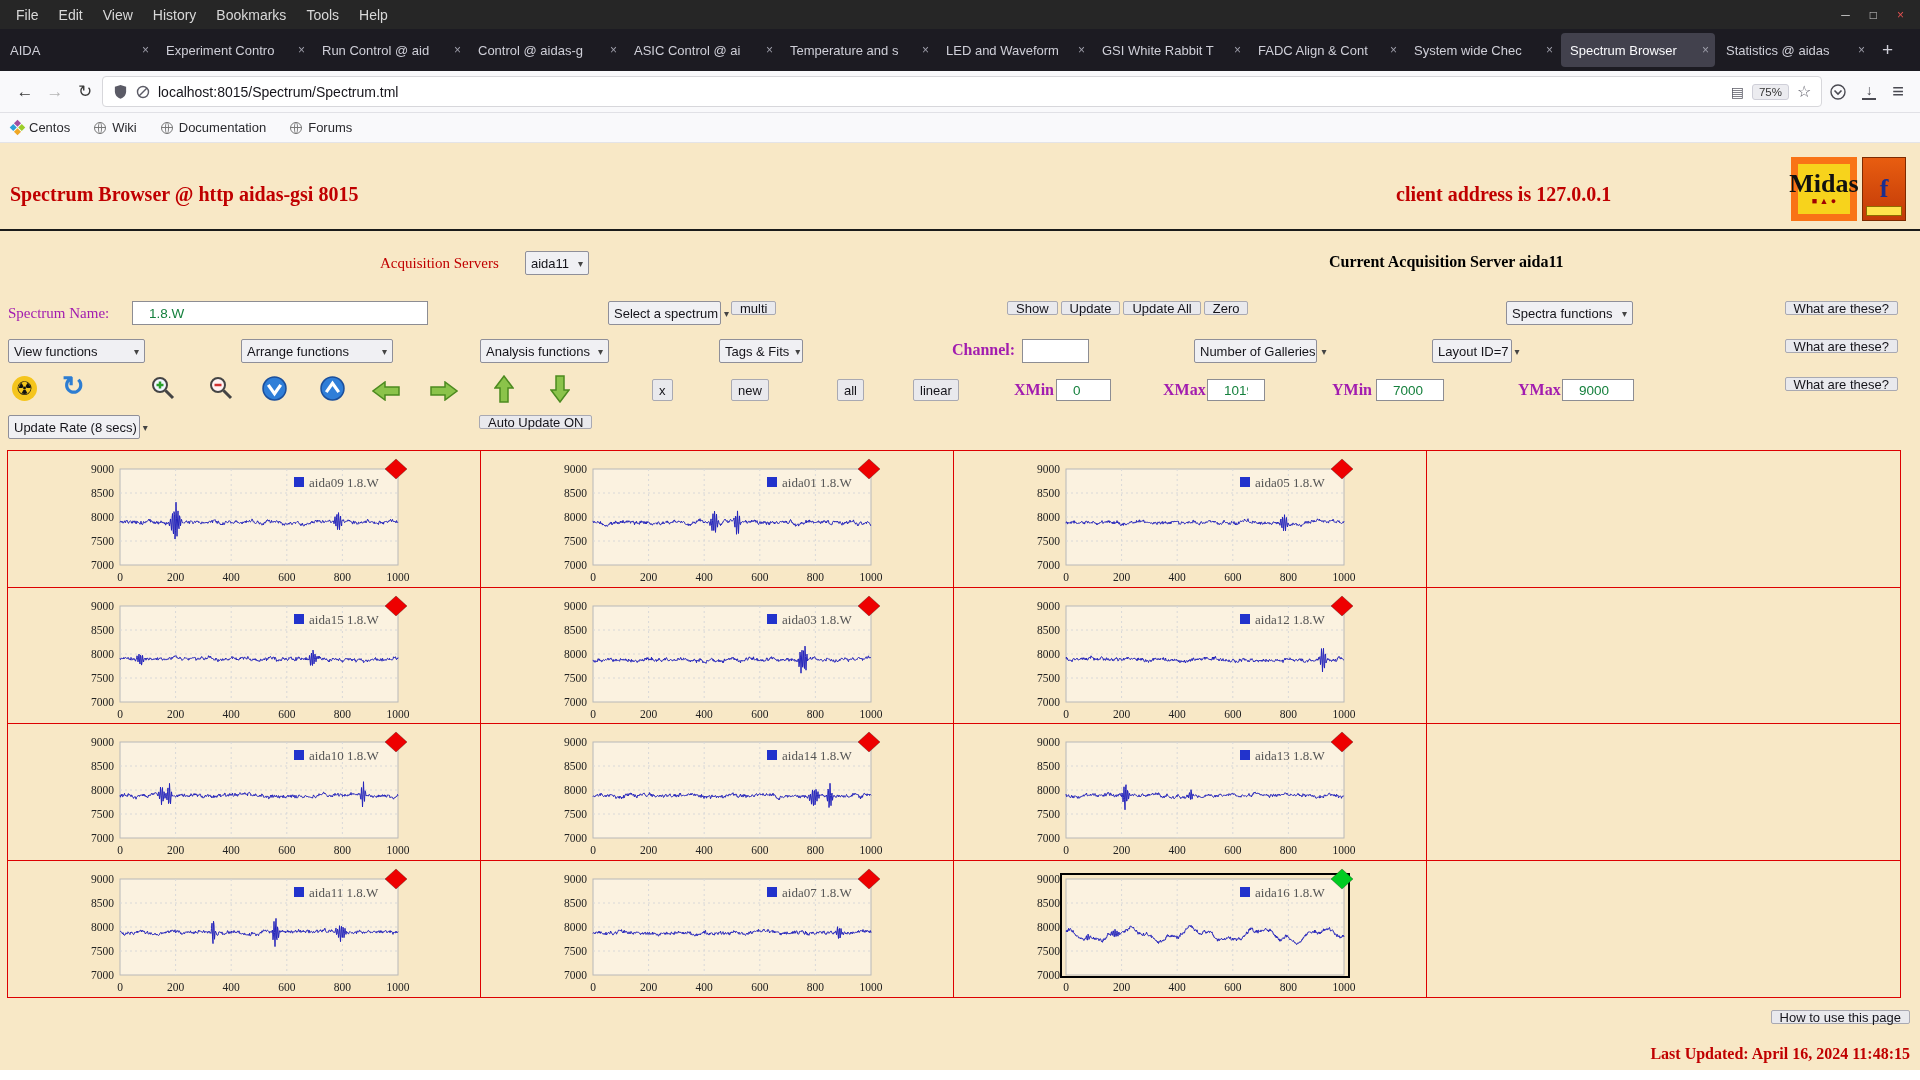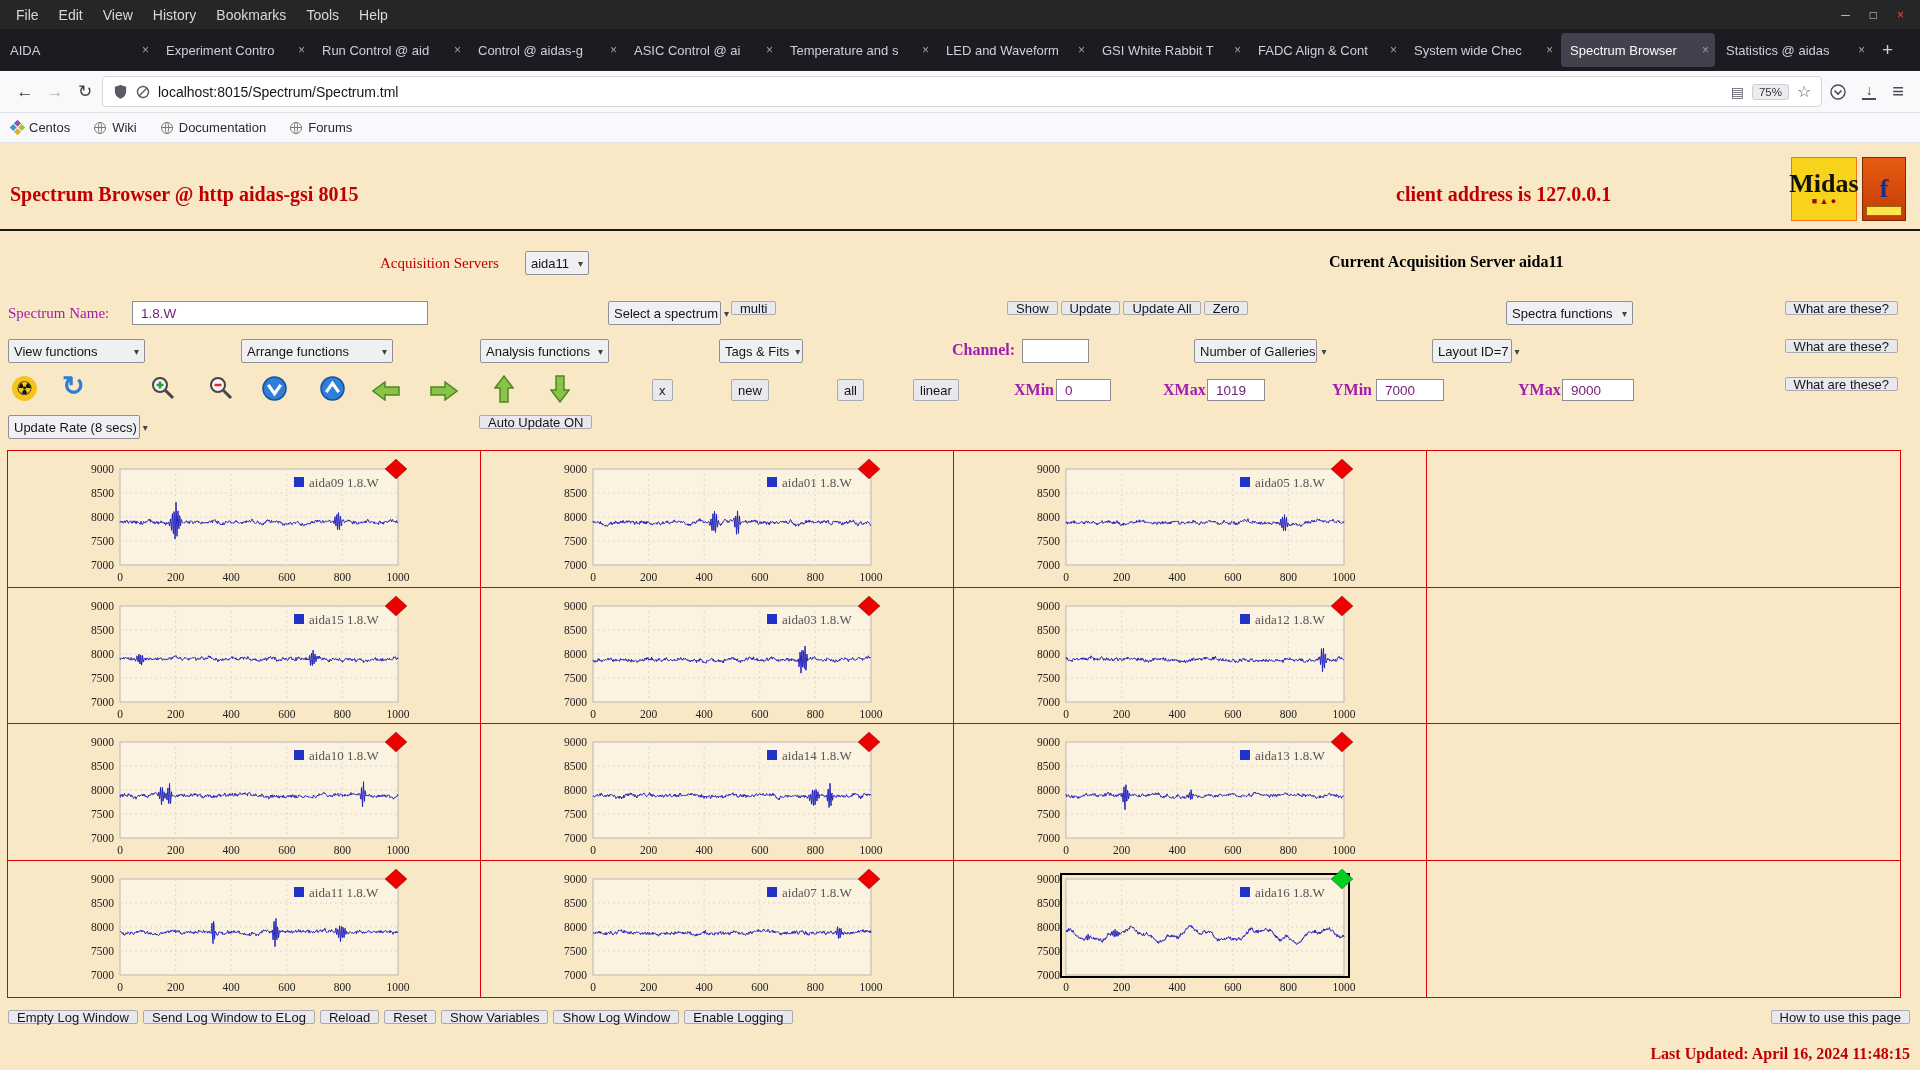--- a/index.html
+++ b/index.html
@@ -48,40 +48,40 @@
   .rule{position:absolute;top:86px;left:0;width:100%;border-top:2px solid #1b1b1b;}
   .srv-label{font-size:15px;color:#c00000;}
   .srv-current{font-size:16px;font-weight:bold;color:#000000;margin-left:41px;}
   .rlabel{font-size:15px;color:#a21caf;}
   .rlabel.b{font-weight:bold;font-size:16px;}
 
   .btn{display:inline-flex;align-items:center;justify-content:center;background:#e9e9ed;border:1px solid #a9a9b2;border-radius:2px;font-family:"Liberation Sans",sans-serif;font-size:13px;color:#15141a;padding:2px 8px;height:14px;white-space:nowrap;}
   .btn.small{height:22px;padding:1px 6px;}
   .sel{display:inline-flex;align-items:center;justify-content:space-between;background:#f0f0f3;border:1px solid #8f8f99;border-radius:2px;font-family:"Liberation Sans",sans-serif;font-size:13px;color:#15141a;padding:0 5px;height:24px;gap:6px;white-space:nowrap;}
   .caret{font-size:10px;color:#444;}
-  .inp{background:#ffffff;border:1px solid #8d8d93;height:24px;font-family:"Liberation Sans",sans-serif;font-size:13.5px;padding:0 8px;color:#701a75;}
+  .inp{background:#ffffff;border:1px solid #8d8d93;height:24px;font-family:"Liberation Sans",sans-serif;font-size:13.5px;padding:0 16px;color:#15803d;}
   .inp.small{height:22px;}
 
   .icon-rad{width:25px;height:25px;border-radius:50%;background:#f5c51d;color:#111;display:flex;align-items:center;justify-content:center;font-size:19px;}
   .icon-refresh{color:#2d7dd2;font-size:27px;font-weight:bold;line-height:24px;}
   .actions{display:flex;gap:3px;}
 
   .grid{position:absolute;top:307px;left:7px;width:1894px;height:548px;display:grid;grid-template-columns:repeat(4,1fr);grid-template-rows:repeat(4,1fr);border:1px solid #dd0000;}
   .cell{border-right:1px solid #dd0000;border-bottom:1px solid #dd0000;overflow:hidden;position:relative;}
   .cell:nth-child(4n){border-right:none;}
   .cell:nth-child(n+13){border-bottom:none;}
   .tick{font-family:"Liberation Serif",serif;font-size:11.5px;fill:#222;}
   .legend{font-family:"Liberation Serif",serif;font-size:13px;fill:#555;}
 
   .bottombtns{position:absolute;top:867px;left:8px;display:flex;gap:5px;}
   .howto{position:absolute;top:867px;right:10px;}
   .lastupd{position:absolute;top:902px;right:10px;font-size:16px;font-weight:bold;color:#c00000;}
 
   .logos{position:absolute;top:14px;right:14px;display:flex;gap:5px;}
-  .logo1{width:66px;height:64px;background:#f7d31c;border:1px solid #f97316;display:flex;flex-direction:column;align-items:center;justify-content:center;color:#111;font-family:"Liberation Serif",serif;}
+  .logo1{width:66px;height:64px;background:#f7d31c;border:7px solid #f97316;display:flex;flex-direction:column;align-items:center;justify-content:center;color:#111;font-family:"Liberation Serif",serif;}
   .logo1 .m{font-size:26px;font-weight:bold;line-height:24px;}
   .logo1 .sub{font-size:9px;color:#a00000;}
   .logo2{width:44px;height:64px;background:linear-gradient(#e85d10,#c23a08);border:1px solid #7e2a00;position:relative;display:flex;align-items:center;justify-content:center;}
   .logo2 .glyph{color:#1a2e8f;font-size:26px;font-weight:bold;font-family:"Liberation Serif",serif;}
   .logo2 .band{position:absolute;bottom:4px;left:3px;right:3px;height:10px;background:#ffe34d;border:1px solid #8f6b00;}
 </style>
 </head>
 <body>
 
 <div class="menubar">
@@ -630,24 +630,15 @@
           <text x="390.0" y="130" text-anchor="middle" class="tick">1000</text>
           <polyline points="112.0,69.9 112.5,70.8 113.0,69.0 113.5,71.0 114.0,68.9 114.5,67.4 115.0,69.8 115.5,68.0 116.0,67.5 116.5,67.6 117.0,68.7 117.5,70.2 118.0,70.3 118.5,71.2 119.0,69.3 119.5,71.4 120.0,71.8 120.5,73.0 121.0,73.6 121.5,73.7 122.0,75.0 122.5,74.9 123.0,75.3 123.5,74.7 124.0,75.3 124.5,76.8 125.0,76.7 125.5,76.8 126.0,76.9 126.5,77.9 127.0,76.6 127.5,77.3 128.0,78.1 128.5,77.3 129.0,77.8 129.5,79.3 130.0,79.1 130.5,79.1 131.0,77.2 131.5,77.5 132.0,76.2 132.5,74.7 133.0,78.9 133.5,79.0 134.0,73.1 134.5,74.1 135.0,78.4 135.5,77.5 136.0,75.4 136.5,74.8 137.0,76.6 137.5,76.9 138.0,77.1 138.5,77.6 139.0,77.8 139.5,76.1 140.0,78.1 140.5,77.2 141.0,78.8 141.5,77.6 142.0,76.8 142.5,78.4 143.0,77.9 143.5,77.6 144.0,77.7 144.5,77.8 145.0,79.8 145.5,78.2 146.0,78.0 146.5,77.8 147.0,79.1 147.5,80.7 148.0,80.2 148.5,81.3 149.0,78.6 149.5,79.5 150.0,77.5 150.5,78.5 151.0,79.0 151.5,76.8 152.0,77.3 152.5,76.9 153.0,75.3 153.5,73.5 154.0,72.0 154.5,73.0 155.0,73.8 155.5,73.0 156.0,73.4 156.5,74.5 157.0,72.2 157.5,70.7 158.0,74.2 158.5,74.2 159.0,69.8 159.5,70.0 160.0,75.7 160.5,75.6 161.0,68.3 161.5,72.7 162.0,75.5 162.5,74.1 163.0,69.9 163.5,73.7 164.0,75.2 164.5,71.8 165.0,71.0 165.5,73.5 166.0,73.6 166.5,73.0 167.0,71.9 167.5,71.5 168.0,71.2 168.5,70.5 169.0,70.0 169.5,70.5 170.0,71.6 170.5,69.8 171.0,71.2 171.5,69.2 172.0,68.3 172.5,69.1 173.0,68.3 173.5,70.1 174.0,68.1 174.5,67.5 175.0,67.9 175.5,67.9 176.0,65.3 176.5,64.8 177.0,65.9 177.5,65.8 178.0,66.2 178.5,66.6 179.0,66.6 179.5,66.0 180.0,67.8 180.5,68.6 181.0,69.7 181.5,69.6 182.0,70.5 182.5,69.2 183.0,70.7 183.5,71.0 184.0,73.3 184.5,72.5 185.0,71.2 185.5,73.1 186.0,71.7 186.5,72.8 187.0,73.3 187.5,73.1 188.0,74.3 188.5,74.3 189.0,74.6 189.5,72.0 190.0,74.6 190.5,74.5 191.0,74.0 191.5,73.3 192.0,73.1 192.5,71.2 193.0,72.3 193.5,73.4 194.0,74.1 194.5,75.0 195.0,74.8 195.5,74.6 196.0,74.7 196.5,75.3 197.0,73.9 197.5,76.6 198.0,75.8 198.5,75.6 199.0,76.4 199.5,77.5 200.0,77.1 200.5,77.8 201.0,78.8 201.5,79.4 202.0,79.0 202.5,80.2 203.0,80.1 203.5,81.7 204.0,80.3 204.5,82.5 205.0,81.1 205.5,80.8 206.0,79.9 206.5,79.1 207.0,81.3 207.5,80.9 208.0,80.2 208.5,79.3 209.0,80.1 209.5,78.9 210.0,78.9 210.5,79.3 211.0,78.3 211.5,78.6 212.0,75.8 212.5,76.1 213.0,74.1 213.5,73.6 214.0,75.5 214.5,74.1 215.0,75.4 215.5,75.6 216.0,75.5 216.5,76.1 217.0,74.4 217.5,75.6 218.0,73.9 218.5,75.4 219.0,75.0 219.5,75.9 220.0,74.3 220.5,75.5 221.0,76.1 221.5,75.4 222.0,74.8 222.5,76.1 223.0,77.7 223.5,75.5 224.0,76.1 224.5,77.7 225.0,75.5 225.5,74.5 226.0,75.5 226.5,72.4 227.0,72.3 227.5,73.4 228.0,73.1 228.5,73.3 229.0,71.4 229.5,71.8 230.0,72.0 230.5,72.0 231.0,69.7 231.5,68.7 232.0,67.5 232.5,68.2 233.0,67.8 233.5,67.2 234.0,67.2 234.5,65.4 235.0,64.4 235.5,64.8 236.0,64.9 236.5,65.7 237.0,64.2 237.5,66.1 238.0,66.7 238.5,65.5 239.0,67.4 239.5,67.2 240.0,68.3 240.5,70.0 241.0,69.3 241.5,68.6 242.0,69.3 242.5,70.5 243.0,68.8 243.5,71.2 244.0,72.1 244.5,72.3 245.0,73.1 245.5,72.1 246.0,73.4 246.5,72.7 247.0,72.9 247.5,73.9 248.0,72.5 248.5,72.6 249.0,70.3 249.5,70.3 250.0,69.6 250.5,69.1 251.0,71.0 251.5,70.9 252.0,72.4 252.5,70.9 253.0,72.0 253.5,71.5 254.0,70.2 254.5,70.1 255.0,71.2 255.5,71.6 256.0,70.0 256.5,70.4 257.0,70.9 257.5,71.8 258.0,70.9 258.5,72.8 259.0,74.5 259.5,74.2 260.0,76.4 260.5,76.2 261.0,77.1 261.5,77.5 262.0,77.6 262.5,77.5 263.0,78.4 263.5,80.2 264.0,77.8 264.5,79.4 265.0,77.8 265.5,79.5 266.0,79.1 266.5,78.6 267.0,77.6 267.5,77.5 268.0,77.7 268.5,79.0 269.0,78.3 269.5,78.4 270.0,79.0 270.5,77.2 271.0,77.9 271.5,78.6 272.0,78.3 272.5,76.9 273.0,76.5 273.5,77.3 274.0,76.7 274.5,75.6 275.0,76.0 275.5,77.5 276.0,76.4 276.5,76.0 277.0,78.5 277.5,79.3 278.0,78.7 278.5,77.2 279.0,79.1 279.5,78.9 280.0,77.1 280.5,78.2 281.0,77.1 281.5,77.8 282.0,78.7 282.5,79.8 283.0,77.7 283.5,78.2 284.0,78.4 284.5,76.6 285.0,76.8 285.5,77.0 286.0,78.6 286.5,77.9 287.0,79.2 287.5,78.2 288.0,77.9 288.5,76.2 289.0,76.0 289.5,74.8 290.0,75.9 290.5,74.4 291.0,74.6 291.5,73.8 292.0,73.6 292.5,71.0 293.0,71.0 293.5,72.9 294.0,71.9 294.5,70.4 295.0,68.1 295.5,69.2 296.0,67.3 296.5,69.0 297.0,66.7 297.5,67.7 298.0,67.5 298.5,67.1 299.0,69.5 299.5,70.7 300.0,71.5 300.5,71.6 301.0,70.6 301.5,69.8 302.0,71.6 302.5,69.3 303.0,71.0 303.5,69.6 304.0,72.2 304.5,69.2 305.0,69.6 305.5,70.4 306.0,70.2 306.5,70.9 307.0,68.9 307.5,70.4 308.0,69.8 308.5,69.4 309.0,69.7 309.5,70.0 310.0,68.9 310.5,68.8 311.0,68.4 311.5,67.2 312.0,68.4 312.5,68.2 313.0,68.7 313.5,70.0 314.0,68.9 314.5,70.9 315.0,69.6 315.5,70.1 316.0,67.9 316.5,69.9 317.0,69.2 317.5,70.2 318.0,70.0 318.5,70.4 319.0,72.0 319.5,73.4 320.0,73.2 320.5,74.0 321.0,75.3 321.5,74.2 322.0,76.6 322.5,75.1 323.0,77.0 323.5,75.8 324.0,77.3 324.5,78.8 325.0,77.8 325.5,80.2 326.0,78.1 326.5,79.9 327.0,80.2 327.5,79.3 328.0,77.9 328.5,77.1 329.0,76.5 329.5,76.9 330.0,77.9 330.5,77.3 331.0,75.9 331.5,74.0 332.0,73.8 332.5,76.2 333.0,74.2 333.5,75.5 334.0,75.6 334.5,75.9 335.0,77.2 335.5,77.8 336.0,79.0 336.5,78.2 337.0,78.4 337.5,79.3 338.0,79.7 338.5,80.1 339.0,79.9 339.5,79.5 340.0,81.1 340.5,81.2 341.0,82.3 341.5,81.9 342.0,82.2 342.5,83.5 343.0,83.4 343.5,82.2 344.0,81.8 344.5,82.4 345.0,81.2 345.5,81.4 346.0,80.6 346.5,81.3 347.0,80.1 347.5,80.0 348.0,78.2 348.5,78.7 349.0,76.7 349.5,77.1 350.0,75.8 350.5,75.2 351.0,74.2 351.5,75.2 352.0,72.9 352.5,74.3 353.0,73.9 353.5,71.7 354.0,71.2 354.5,71.1 355.0,71.5 355.5,70.7 356.0,71.2 356.5,71.0 357.0,71.5 357.5,72.2 358.0,71.9 358.5,70.5 359.0,70.3 359.5,70.7 360.0,71.8 360.5,69.1 361.0,71.9 361.5,69.5 362.0,71.5 362.5,71.4 363.0,71.2 363.5,73.3 364.0,72.7 364.5,71.2 365.0,71.0 365.5,72.8 366.0,70.9 366.5,72.6 367.0,71.3 367.5,71.9 368.0,69.7 368.5,70.2 369.0,70.2 369.5,67.8 370.0,69.9 370.5,68.4 371.0,69.4 371.5,68.3 372.0,68.7 372.5,68.6 373.0,67.4 373.5,68.7 374.0,68.8 374.5,67.7 375.0,66.8 375.5,66.4 376.0,68.6 376.5,70.0 377.0,69.7 377.5,69.6 378.0,68.8 378.5,68.9 379.0,69.6 379.5,71.1 380.0,71.2 380.5,73.5 381.0,72.9 381.5,73.2 382.0,72.9 382.5,75.1 383.0,75.8 383.5,73.5 384.0,74.4 384.5,75.8 385.0,75.2 385.5,74.9 386.0,77.2 386.5,75.9 387.0,76.6 387.5,76.2 388.0,76.2 388.5,74.2 389.0,75.5 389.5,74.4 390.0,75.8 " fill="none" stroke="#2222bb" stroke-width="1"></polyline>
           <rect x="107" y="13" width="288" height="103" fill="none" stroke="#000000" stroke-width="2"></rect>
           <rect x="286" y="26" width="10" height="10" fill="#2233cc"></rect>
           <text x="301" y="36" class="legend">aida16 1.8.W</text>
           <path d="M 388 8 L 399 18 L 388 28 L 377 18 Z" fill="#00cc22" stroke="rgba(0,0,0,0.35)" stroke-width="0.8"></path>
         </svg></div>
       <div class="cell"></div>
     </div>
 
-  <div class="bottombtns" id="log-buttons">
-      <button class="btn">Empty Log Window</button>
-      <button class="btn">Send Log Window to ELog</button>
-      <button class="btn">Reload</button>
-      <button class="btn">Reset</button>
-      <button class="btn">Show Variables</button>
-      <button class="btn">Show Log Window</button>
-      <button class="btn">Enable Logging</button>
-    </div>
   <button class="btn howto">How to use this page</button>
   <div class="lastupd">Last Updated: April 16, 2024 11:48:15</div>
 </div>
 
 </body></html>

